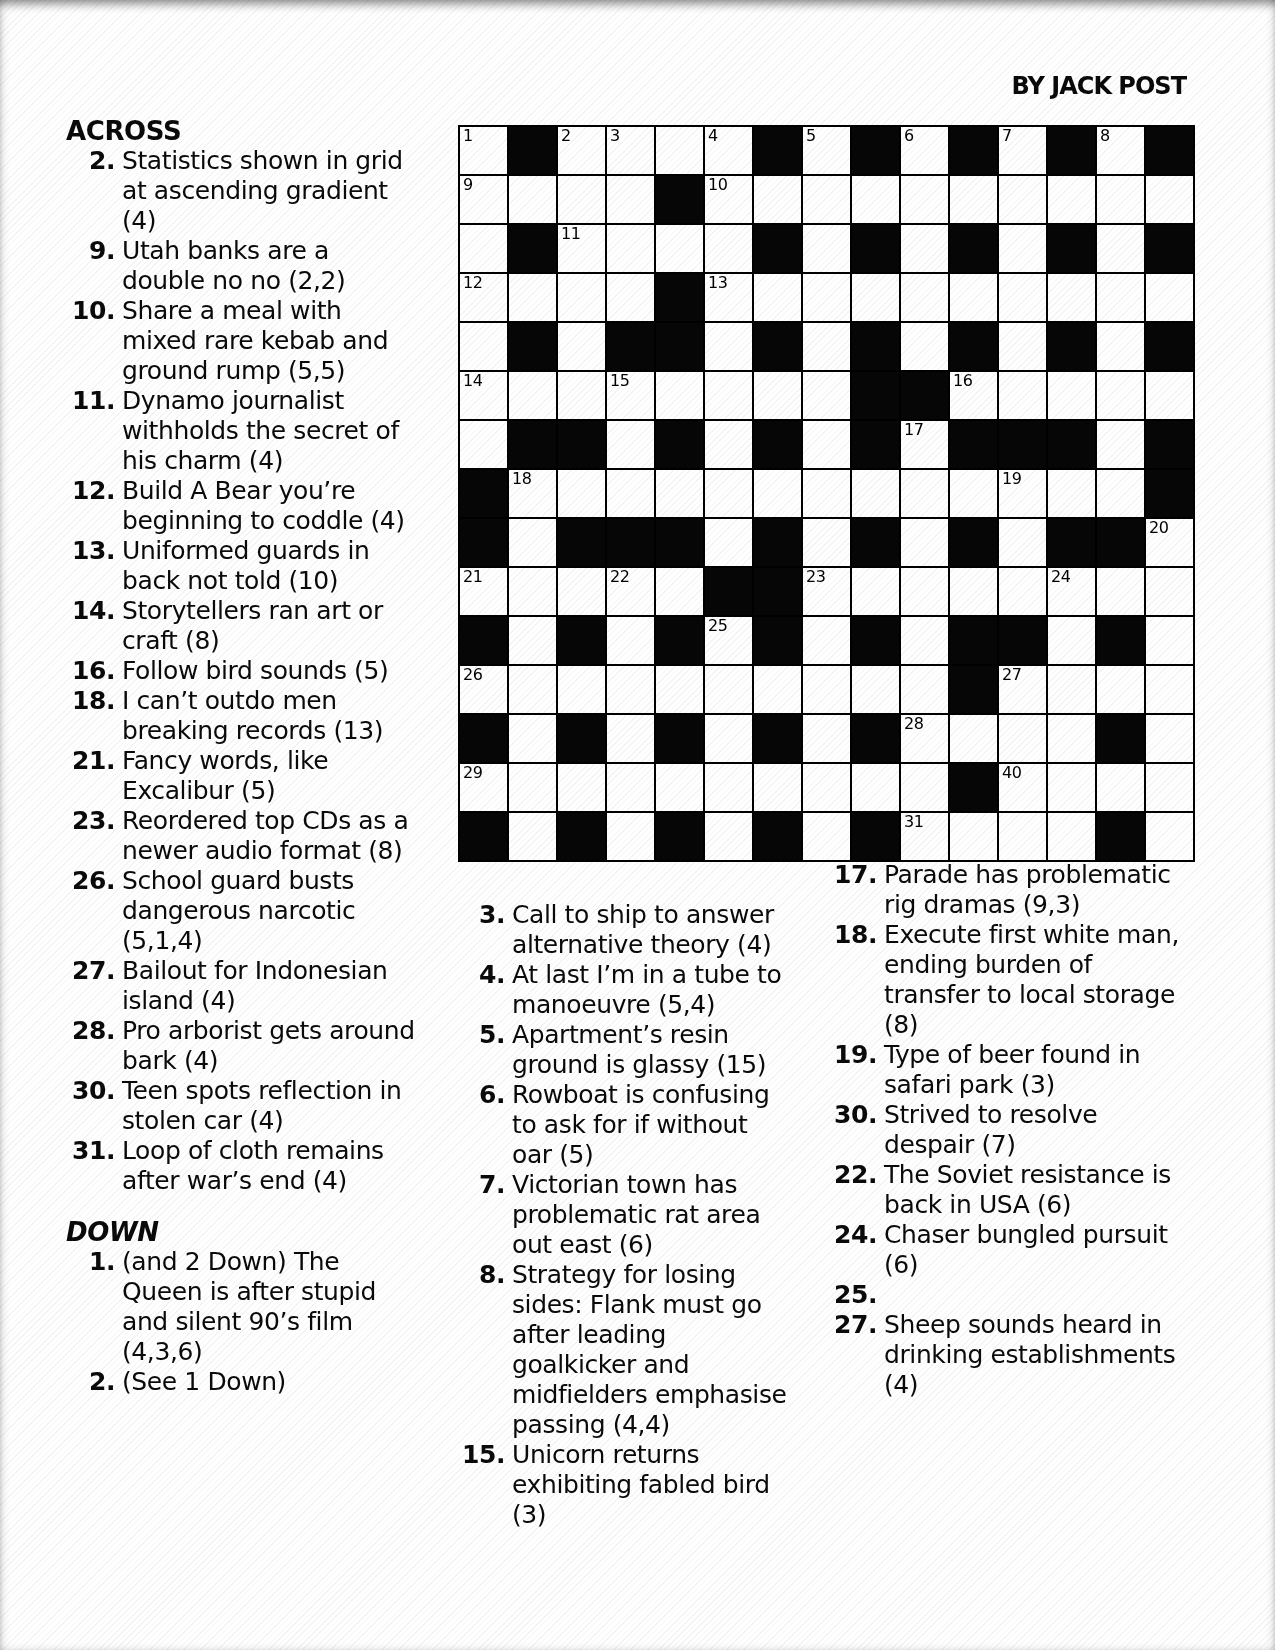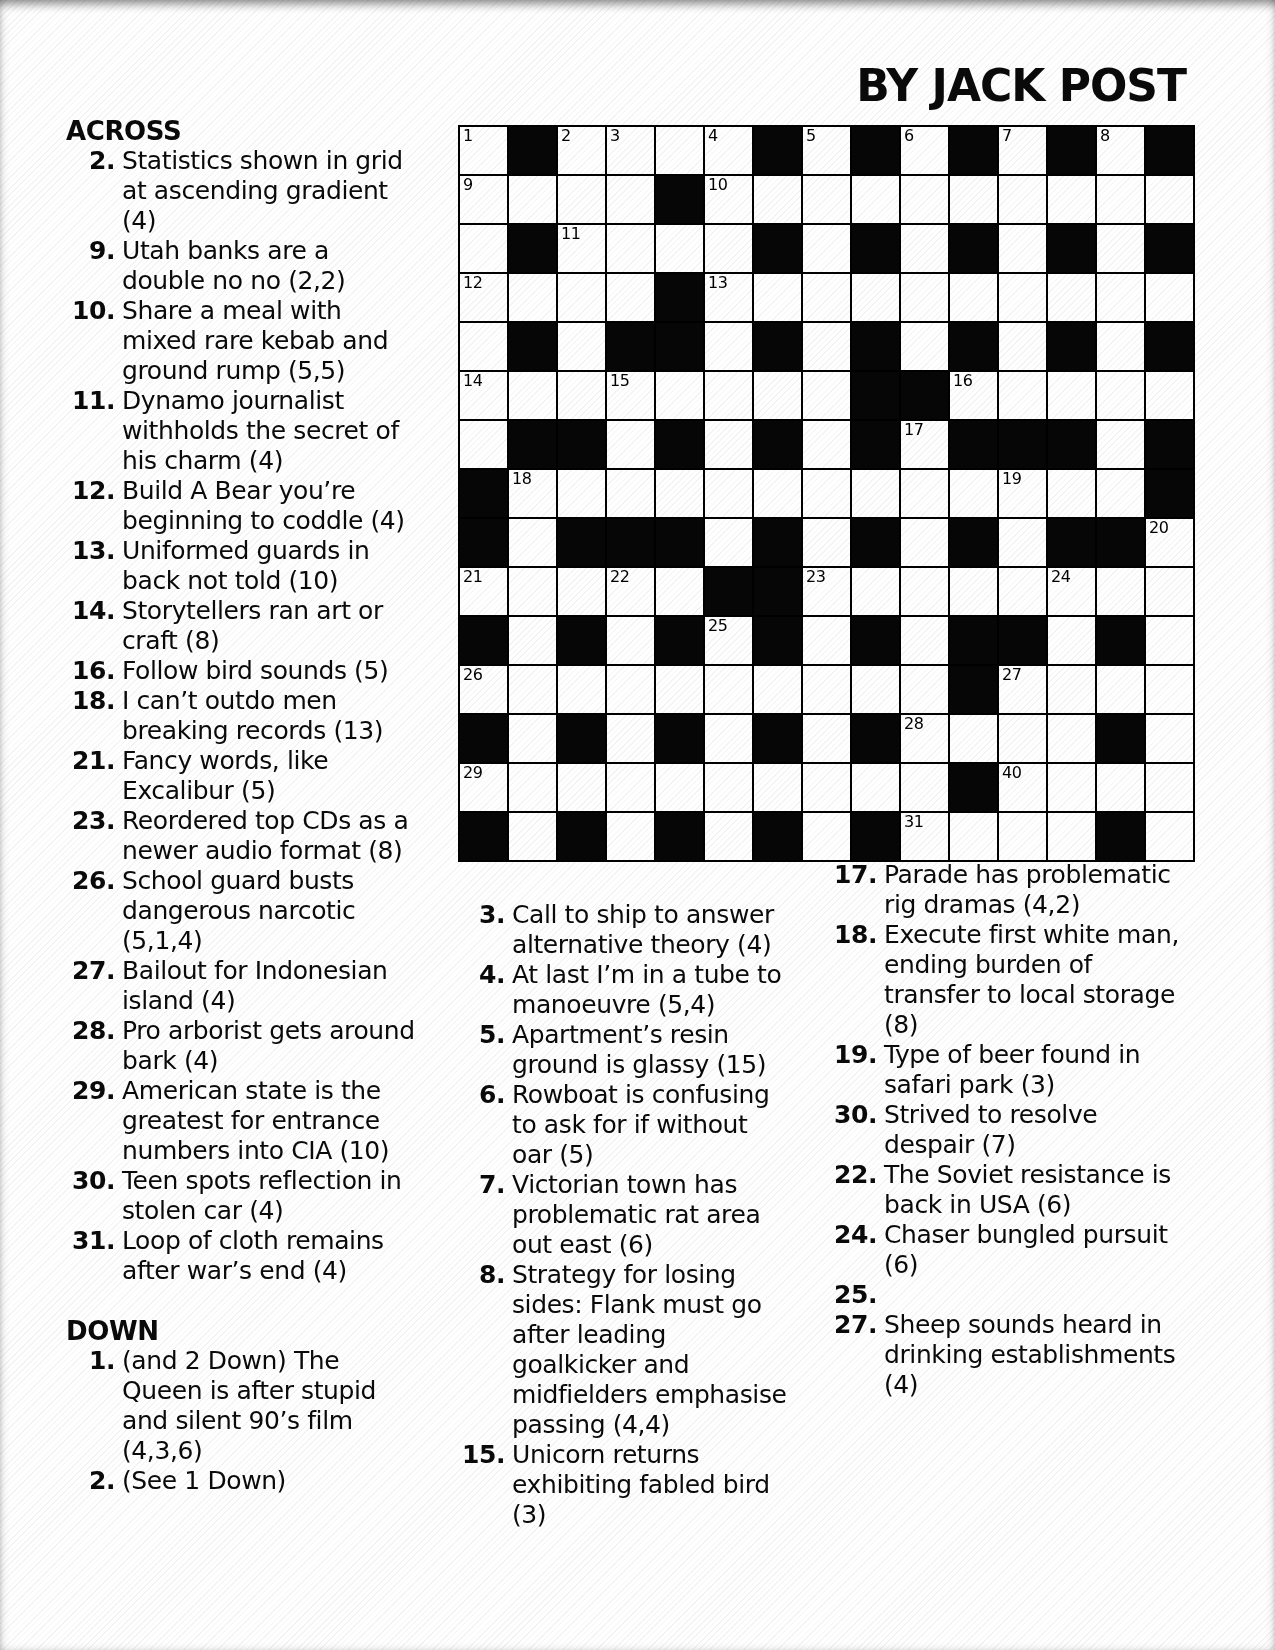--- a/index.html
+++ b/index.html
@@ -19,28 +19,28 @@
     overflow:hidden;
     font-family:"DejaVu Sans","Liberation Sans",sans-serif;
     color:#0a0a0a;
   }
   .title{
     position:absolute;left:66px;top:64px;
     font-size:37px;font-weight:bold;line-height:44px;letter-spacing:-1px;
   }
   .byline{
     position:absolute;right:89px;top:64px;
-    font-size:44px;font-weight:bold;line-height:44px;letter-spacing:-1px;
+    font-size:24px;font-weight:bold;line-height:44px;letter-spacing:-1px;
   }
   .cluecol{position:absolute;font-size:25px;line-height:30px;letter-spacing:-0.4px;}
   .col-left{left:66px;top:116px;width:372px;}
   .col-mid{left:450px;top:900px;width:342px;}
   .col-right{left:820px;top:860px;width:372px;}
   .sechead{font-size:26px;font-weight:bold;line-height:30px;margin:0;padding:0;}
-  .sechead.down-head{margin-top:30px;}
+  .sechead.down-head{margin-top:21px;font-style:italic;}
   ol.clues{list-style:none;margin:0;padding:0;}
   li.clue{display:flex;align-items:flex-start;}
   .cnum{flex:0 0 auto;text-align:right;font-weight:bold;padding-right:7px;}
   .col-left .cnum{width:49px;}
   .col-mid .cnum{width:55px;}
   .col-right .cnum{width:57px;}
   .ctxt{flex:1 1 auto;}
   .col-left .ctxt{max-width:296px;}
   .col-mid .ctxt{max-width:282px;}
   .col-right .ctxt{max-width:305px;}
@@ -126,24 +126,20 @@
         </li>
         <li class="clue">
           <span class="cnum">27.</span>
           <span class="ctxt">Bailout for Indonesian island (4)</span>
         </li>
         <li class="clue">
           <span class="cnum">28.</span>
           <span class="ctxt">Pro arborist gets around bark (4)</span>
         </li>
         <li class="clue">
-          <span class="cnum">29.</span>
-          <span class="ctxt">American state is the greatest for entrance numbers into CIA (10)</span>
-        </li>
-        <li class="clue">
           <span class="cnum">30.</span>
           <span class="ctxt">Teen spots reflection in stolen car (4)</span>
         </li>
         <li class="clue">
           <span class="cnum">31.</span>
           <span class="ctxt">Loop of cloth remains after war’s end (4)</span>
         </li>
       </ol>
     <h2 class="sechead down-head">DOWN</h2>
     <ol class="clues">
@@ -478,21 +474,21 @@
           <span class="cnum">15.</span>
           <span class="ctxt">Unicorn returns exhibiting fabled bird (3)</span>
         </li>
       </ol>
   </section>
 
   <section class="cluecol col-right">
     <ol class="clues">
         <li class="clue">
           <span class="cnum">17.</span>
-          <span class="ctxt">Parade has problematic rig dramas (4,2)</span>
+          <span class="ctxt">Parade has problematic rig dramas (9,3)</span>
         </li>
         <li class="clue">
           <span class="cnum">18.</span>
           <span class="ctxt">Execute first white man, ending burden of transfer to local storage (8)</span>
         </li>
         <li class="clue">
           <span class="cnum">19.</span>
           <span class="ctxt">Type of beer found in safari park (3)</span>
         </li>
         <li class="clue">

